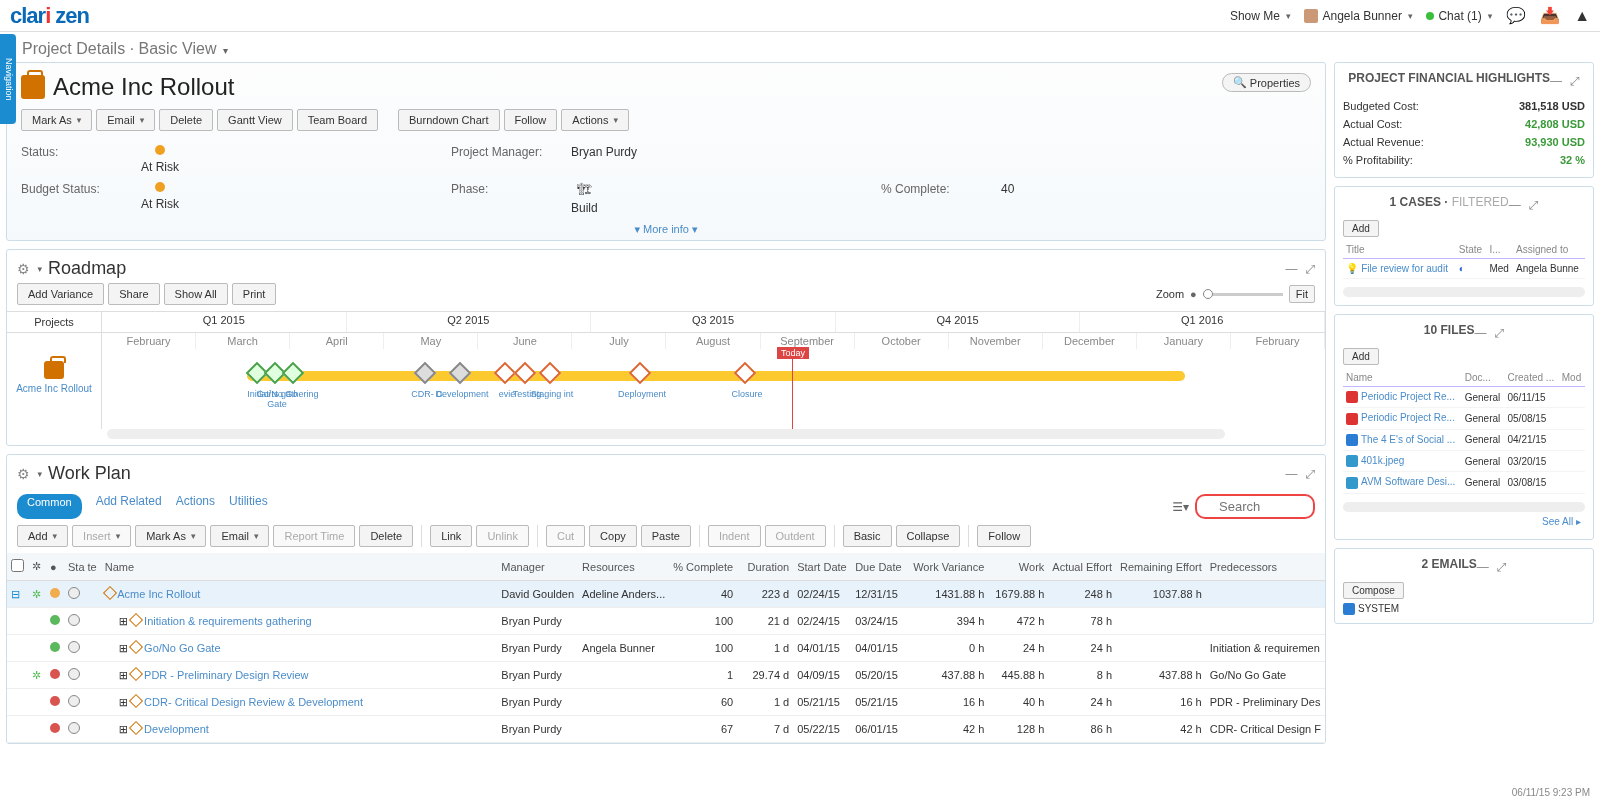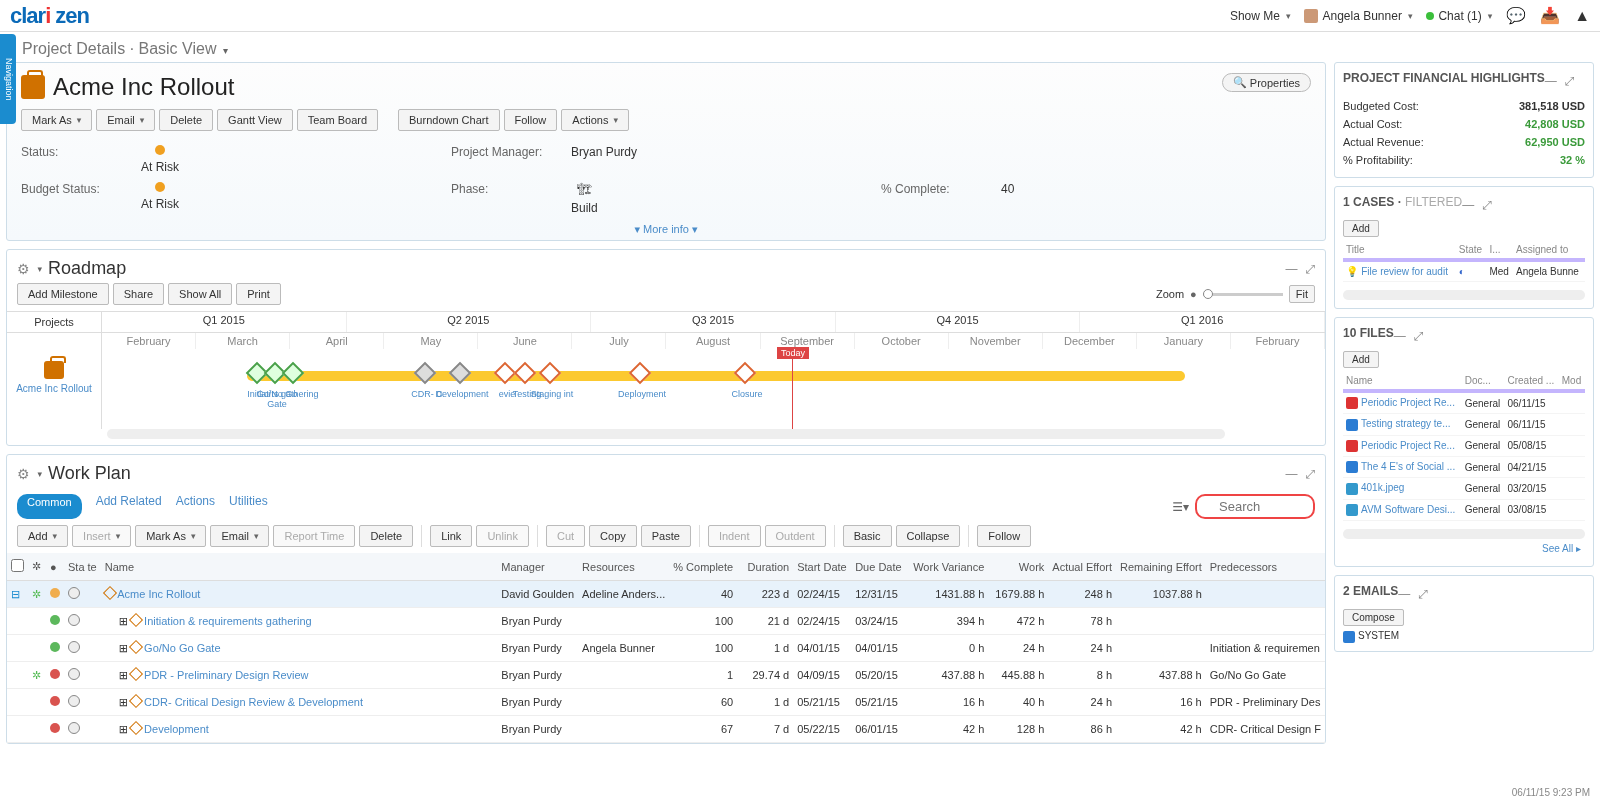--- a/index.html
+++ b/index.html
@@ -77,26 +77,26 @@
 table.wp tr.root td{background:#e8f2fb;}
 .link{color:#4a8cc9;cursor:pointer;}
 .dot{width:10px;height:10px;border-radius:50%;display:inline-block;}
 .dot.green{background:#5cb85c;}
 .dot.red{background:#d9534f;}
 .dot.orange{background:#f0ad4e;}
 .circ{width:12px;height:12px;border:1px solid #888;border-radius:50%;display:inline-block;background:#eee;}
 .diam-sm{width:10px;height:10px;border:1px solid #d07100;transform:rotate(45deg);display:inline-block;}
 .rpanel{background:#fff;border:1px solid #cddde8;border-radius:3px;padding:8px;}
 .rpanel h3{font-size:12px;font-weight:bold;color:#555;margin-bottom:6px;}
-.rpanel .head{display:flex;justify-content:flex-start;align-items:center;margin-bottom:6px;}
+.rpanel .head{display:flex;justify-content:center;align-items:center;margin-bottom:6px;}
 .krow{display:flex;justify-content:space-between;padding:3px 0;font-size:11px;}
 .krow .v{font-weight:bold;}
 .krow .v.green{color:#3a9a3a;}
 .filetbl{width:100%;font-size:10px;border-collapse:collapse;}
-.filetbl th{color:#888;font-weight:normal;text-align:left;padding:3px;border-bottom:4px solid #c4b5fd;}
+.filetbl th{color:#888;font-weight:normal;text-align:left;padding:3px;border-bottom:1px solid #c4b5fd;}
 .filetbl td{padding:4px 3px;border-bottom:1px solid #f4f4f4;}
 .fi{width:12px;height:12px;display:inline-block;border-radius:2px;margin-right:3px;vertical-align:middle;}
 .fi.pdf{background:#d33;}
 .fi.doc{background:#2b7cd3;}
 .fi.img{background:#39c;}
 .seeall{text-align:right;color:#4a8cc9;font-size:10px;padding:4px;cursor:pointer;}
 .footer-time{position:fixed;bottom:2px;right:10px;font-size:10px;color:#888;}
 .filter-tag{color:#aaa;font-weight:normal;}
 .smbtn{border:1px solid #bbb;background:#f4f4f4;padding:2px 8px;font-size:10px;border-radius:2px;cursor:pointer;}
 </style>
@@ -204,21 +204,21 @@
             <span class="gear">⚙</span>
             <span class="chev">▾</span> 
             <span>Roadmap</span>
           </h2>
       <div class="winicons">
             <span>—</span>
             <span>⤢</span>
           </div>
     </div>
     <div class="toolbar">
-      <span class="btn">Add Milestone</span>
+      <span class="btn">Add Variance</span>
       <span class="btn">Share</span>
       <span class="btn">Show All</span>
       <span class="btn">Print</span>
       <div class="zoom">
         <span>Zoom</span>
         <span style="color:#666;">●</span>
         <div class="slider">
               <div class="knob"></div>
             </div>
         <span class="btn" style="padding:2px 6px;">Fit</span>
@@ -495,21 +495,21 @@
           <div class="krow">
             <span>Budgeted Cost:</span>
             <span class="v ">381,518 USD</span>
           </div>
           <div class="krow">
             <span>Actual Cost:</span>
             <span class="v green">42,808 USD</span>
           </div>
           <div class="krow">
             <span>Actual Revenue:</span>
-            <span class="v green">62,950 USD</span>
+            <span class="v green">93,930 USD</span>
           </div>
           <div class="krow">
             <span>% Profitability:</span>
             <span class="v green">32 %</span>
           </div>
         </div>
   </div>
 
   <div class="rpanel">
     <div class="head">
@@ -558,26 +558,20 @@
             </tr>
           </thead>
       <tbody id="files-body">
             <tr>
               <td><span class="fi pdf"></span><span class="link">Periodic Project Re...</span></td>
               <td>General</td>
               <td>06/11/15</td>
               <td></td>
             </tr>
             <tr>
-              <td><span class="fi doc"></span><span class="link">Testing strategy te...</span></td>
-              <td>General</td>
-              <td>06/11/15</td>
-              <td></td>
-            </tr>
-            <tr>
               <td><span class="fi pdf"></span><span class="link">Periodic Project Re...</span></td>
               <td>General</td>
               <td>05/08/15</td>
               <td></td>
             </tr>
             <tr>
               <td><span class="fi doc"></span><span class="link">The 4 E's of Social ...</span></td>
               <td>General</td>
               <td>04/21/15</td>
               <td></td>

